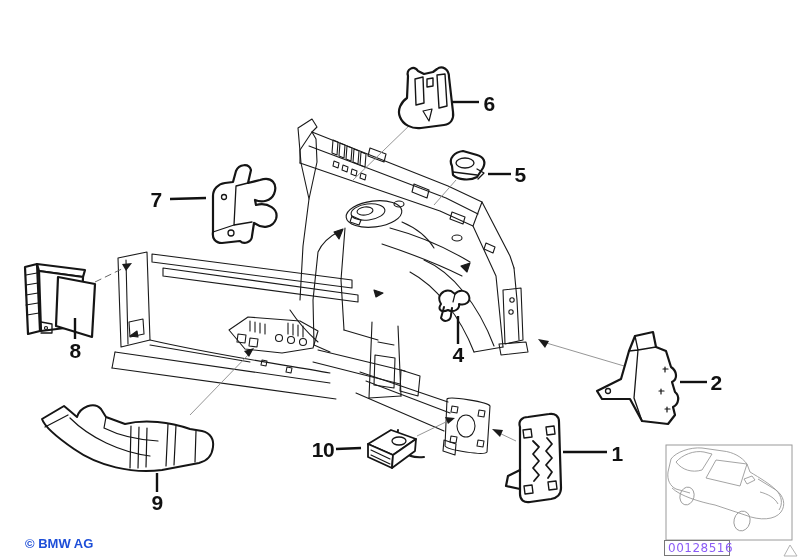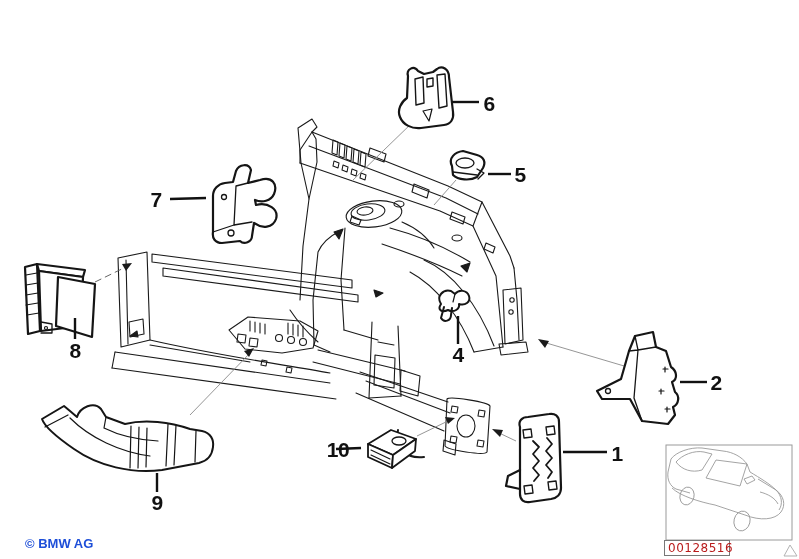--- a/index.html
+++ b/index.html
@@ -6,21 +6,21 @@
   .stage{position:relative;width:799px;height:559px;background:#ffffff;overflow:hidden;
          font-family:"Liberation Sans",sans-serif;}
   .stage svg{position:absolute;left:0;top:0;}
   .callout{position:absolute;transform:translate(-50%,-50%);
            font:bold 21px "Liberation Sans",sans-serif;color:#111;cursor:pointer;
            letter-spacing:-0.5px;}
   .copyright{position:absolute;left:25px;top:536px;font:bold 13px "Liberation Sans",sans-serif;
              color:#1d4ed8;}
   .docnum{position:absolute;left:664px;top:540px;width:61px;height:14px;
           border:1px solid #777;background:#fff;font:12px "DejaVu Sans",sans-serif;
-          color:#b91c1c;padding:0 0 0 3px;line-height:15px;letter-spacing:0.5px;}
+          color:#8b5cf6;padding:0 0 0 3px;line-height:15px;letter-spacing:0.5px;}
 </style>
 </head>
 <body>
 
 <div class="stage">
 
   <svg width="799" height="559" viewBox="0 0 799 559">
 
     <g stroke="#1a1a1a" stroke-width="1.1" fill="none" stroke-linejoin="round" stroke-linecap="round">
 
@@ -253,18 +253,18 @@
   </svg>
 
   <div class="callout" style="left:617px;top:454px">1</div>
   <div class="callout" style="left:716px;top:383px">2</div>
   <div class="callout" style="left:458px;top:355px">4</div>
   <div class="callout" style="left:520px;top:175px">5</div>
   <div class="callout" style="left:489px;top:104px">6</div>
   <div class="callout" style="left:156px;top:200px">7</div>
   <div class="callout" style="left:75px;top:351px">8</div>
   <div class="callout" style="left:157px;top:503px">9</div>
-  <div class="callout" style="left:338px;top:450px">10</div>
+  <div class="callout" style="left:323px;top:450px">10</div>
 
   <div class="copyright">© BMW AG</div>
   <div class="docnum">00128516</div>
 
 </div>
 
 </body></html>

